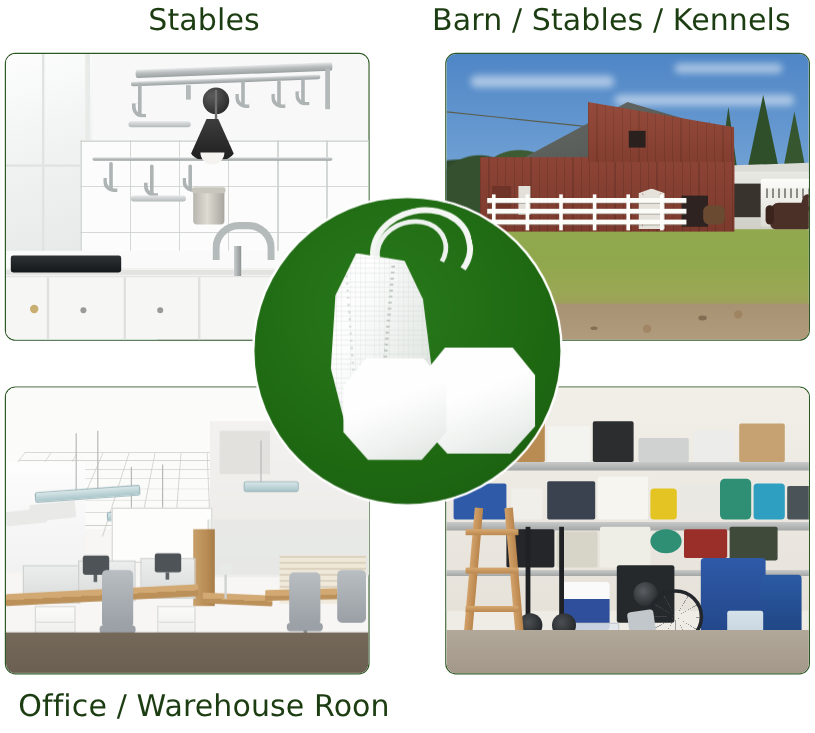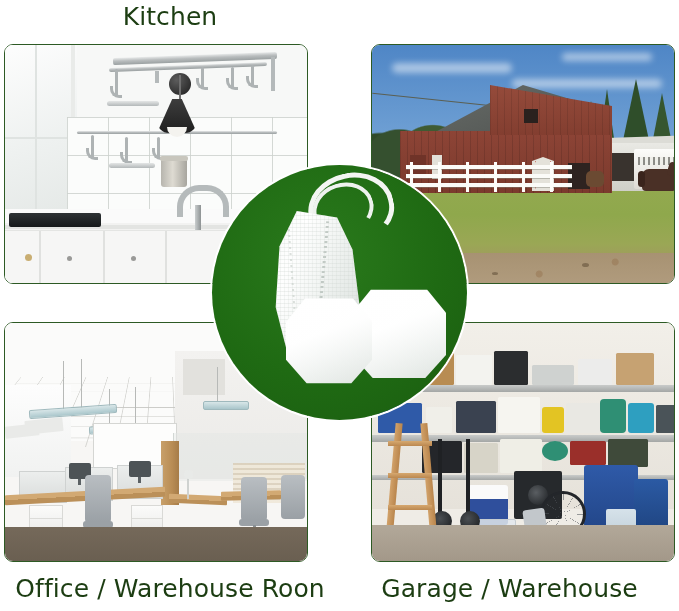--- a/index.html
+++ b/index.html
@@ -597,23 +597,23 @@
   .block-face {
     position:absolute; inset:0;
     background:linear-gradient(160deg, rgba(255,255,255,.9) 0 42%, rgba(222,228,224,.55) 100%);
   }
 </style>
 </head>
 <body>
 
 <div class="board">
 
-  <div class="caption caption-tl">Kitchen</div>
+  <div class="caption caption-tl">Stables</div>
+  <div class="caption caption-tr">Barn / Stables / Kennels</div>
   <div class="caption caption-bl">Office / Warehouse Roon</div>
-  <div class="caption caption-br">Garage / Warehouse</div>
 
   <div class="panel panel-kitchen">
     <div class="scene">
       <div class="k-wall"></div>
       <div class="k-window"></div>
       <div class="k-winframe"></div>
       <div class="k-tile"></div>
 
       <div class="k-rail k-rail-top"></div>
       <div class="k-rail k-rail-top2"></div>

